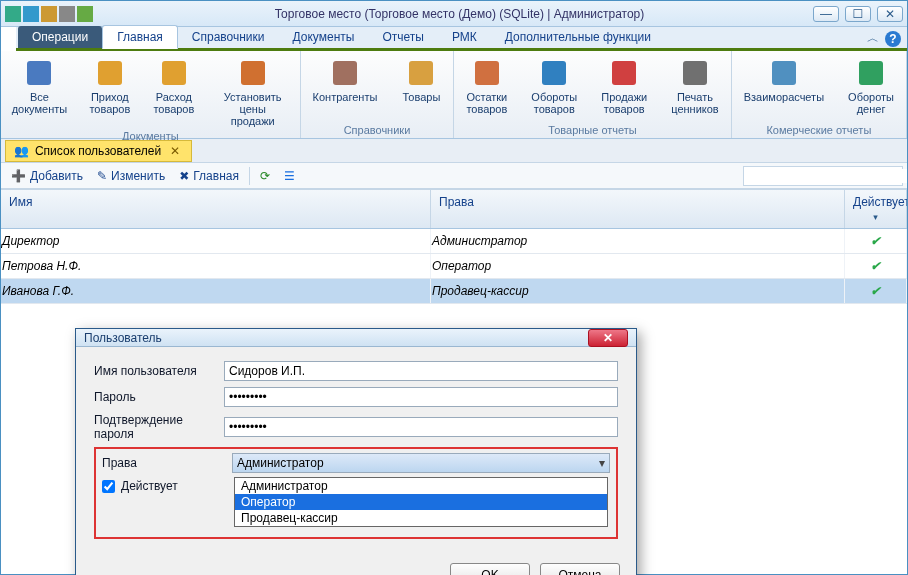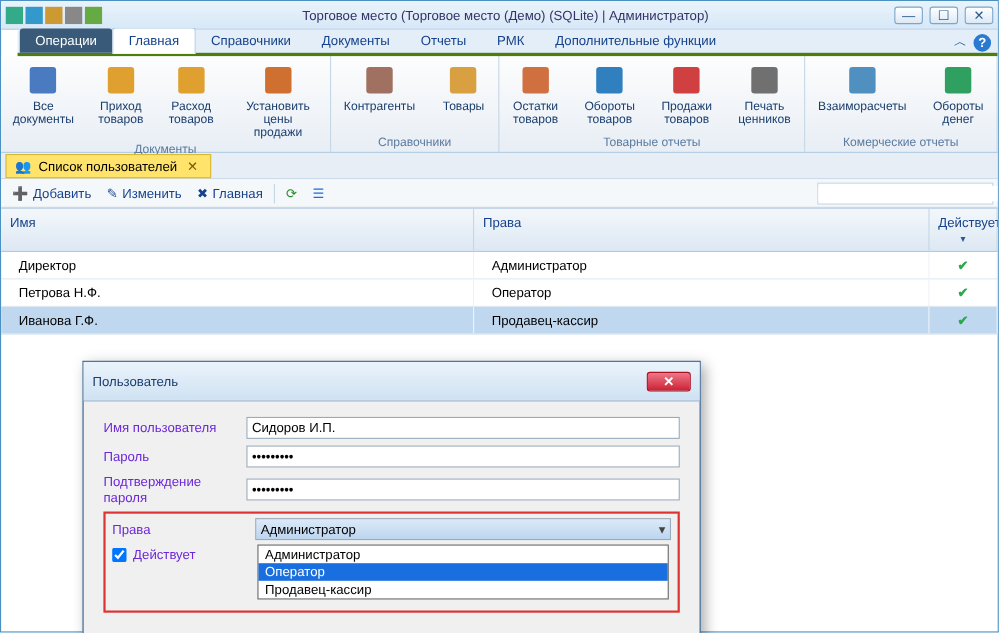--- a/index.html
+++ b/index.html
@@ -35,35 +35,35 @@
   .tbtn { display:flex; align-items:center; gap:4px; padding:2px 6px; cursor:pointer; color:#15428b;}
   .tsep { width:1px; height:18px; background:#c5d6e6; margin:0 2px;}
   .search { margin-left:auto; width:160px; height:20px; border:1px solid #c5d6e6; background:#fff; display:flex; align-items:center;}
   .search input { border:none; outline:none; flex:1; padding:0 4px; font-size:12px;}
   .search .sicon { width:20px; text-align:center; color:#888; cursor:pointer;}
   
   .grid { border-top:1px solid #c5d6e6; }
   .ghead { display:flex; background:linear-gradient(#f3f7fb,#dde8f3); border-bottom:1px solid #a7c5e0;}
   .ghead .gc { padding:5px 8px; border-right:1px solid #c5d6e6; color:#15428b;}
   .grow { display:flex; border-bottom:1px solid #e2e8ef;}
-  .grow .gc { padding:5px 16px; border-right:1px solid #eef2f7;}
+  .grow .gc { padding:5px 1px; border-right:1px solid #eef2f7;font-style:italic;}
   .grow.sel { background:#bfd8f0;}
   .gc.c1 { width:430px;}
   .gc.c2 { flex:1;}
   .gc.c3 { width:62px; text-align:center;}
   .chk { color:#2aa84a; font-weight:bold;}
   .ghead .gc.c3::after { content:" ▾"; color:#2a5a8a; font-size:9px;}
   
   .overlay { position:absolute; left:75px; top:328px; width:562px; background:#f0f0f0; border:1px solid #2a5a8a; box-shadow:4px 4px 12px rgba(0,0,0,.35); }
-  .dlg-title { height:36px; background:linear-gradient(#eaf3fb,#cfe2f3); display:flex; align-items:center; padding:0 8px; border-bottom:1px solid #9ab7d1;}
+  .dlg-title { height:18px; background:linear-gradient(#eaf3fb,#cfe2f3); display:flex; align-items:center; padding:0 8px; border-bottom:1px solid #9ab7d1;}
   .dlg-title .t { flex:1; color:#1a3e6e;}
   .dlg-close { width:40px; height:18px; background:linear-gradient(#e78,#c23); border:1px solid #a12; border-radius:3px; color:#fff; text-align:center; line-height:16px; cursor:pointer; font-weight:bold;}
   .dlg-body { padding:14px 18px;}
   .form-row { display:flex; align-items:center; margin-bottom:6px;}
-  .form-row label { width:130px; color:#6d28d9;}
+  .form-row label { width:130px; color:#0f172a;}
   .form-row .field { flex:1; height:20px; border:1px solid #9ab; background:#fff; padding:0 4px; display:flex; align-items:center;}
   .form-row .field.combo::after { content:"▾"; color:#444; margin-left:auto;}
   .redbox { border:2px solid #d33; padding:4px 6px 0 6px; margin-top:6px; position:relative;}
   .dropdown { position:absolute; left:138px; top:28px; right:8px; background:#fff; border:1px solid #666; z-index:5;}
   .dropdown .opt { padding:1px 6px;}
   .dropdown .opt.sel { background:#1a6fe0; color:#fff;}
   .dlg-buttons { display:flex; justify-content:flex-end; gap:10px; padding:10px 16px 14px;}
   .dlg-buttons button { width:80px; height:24px; background:linear-gradient(#fefefe,#e3e3e3); border:1px solid #888; border-radius:3px; cursor:pointer;}
   
   svg { display:block; }

